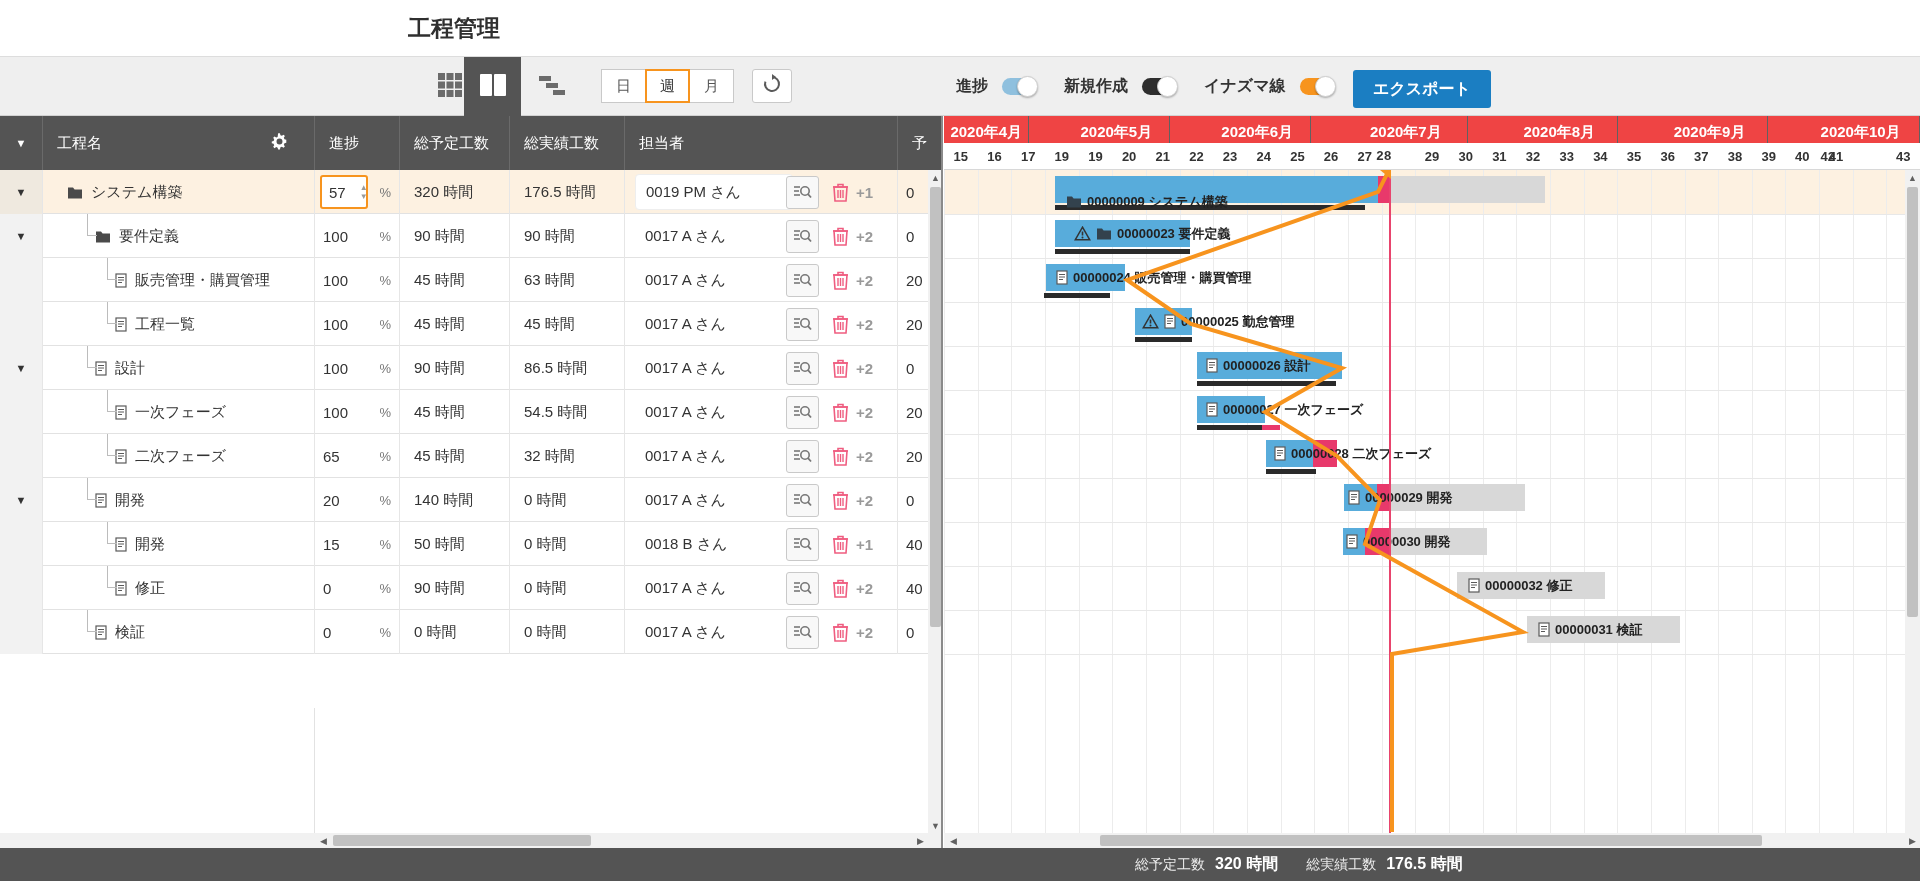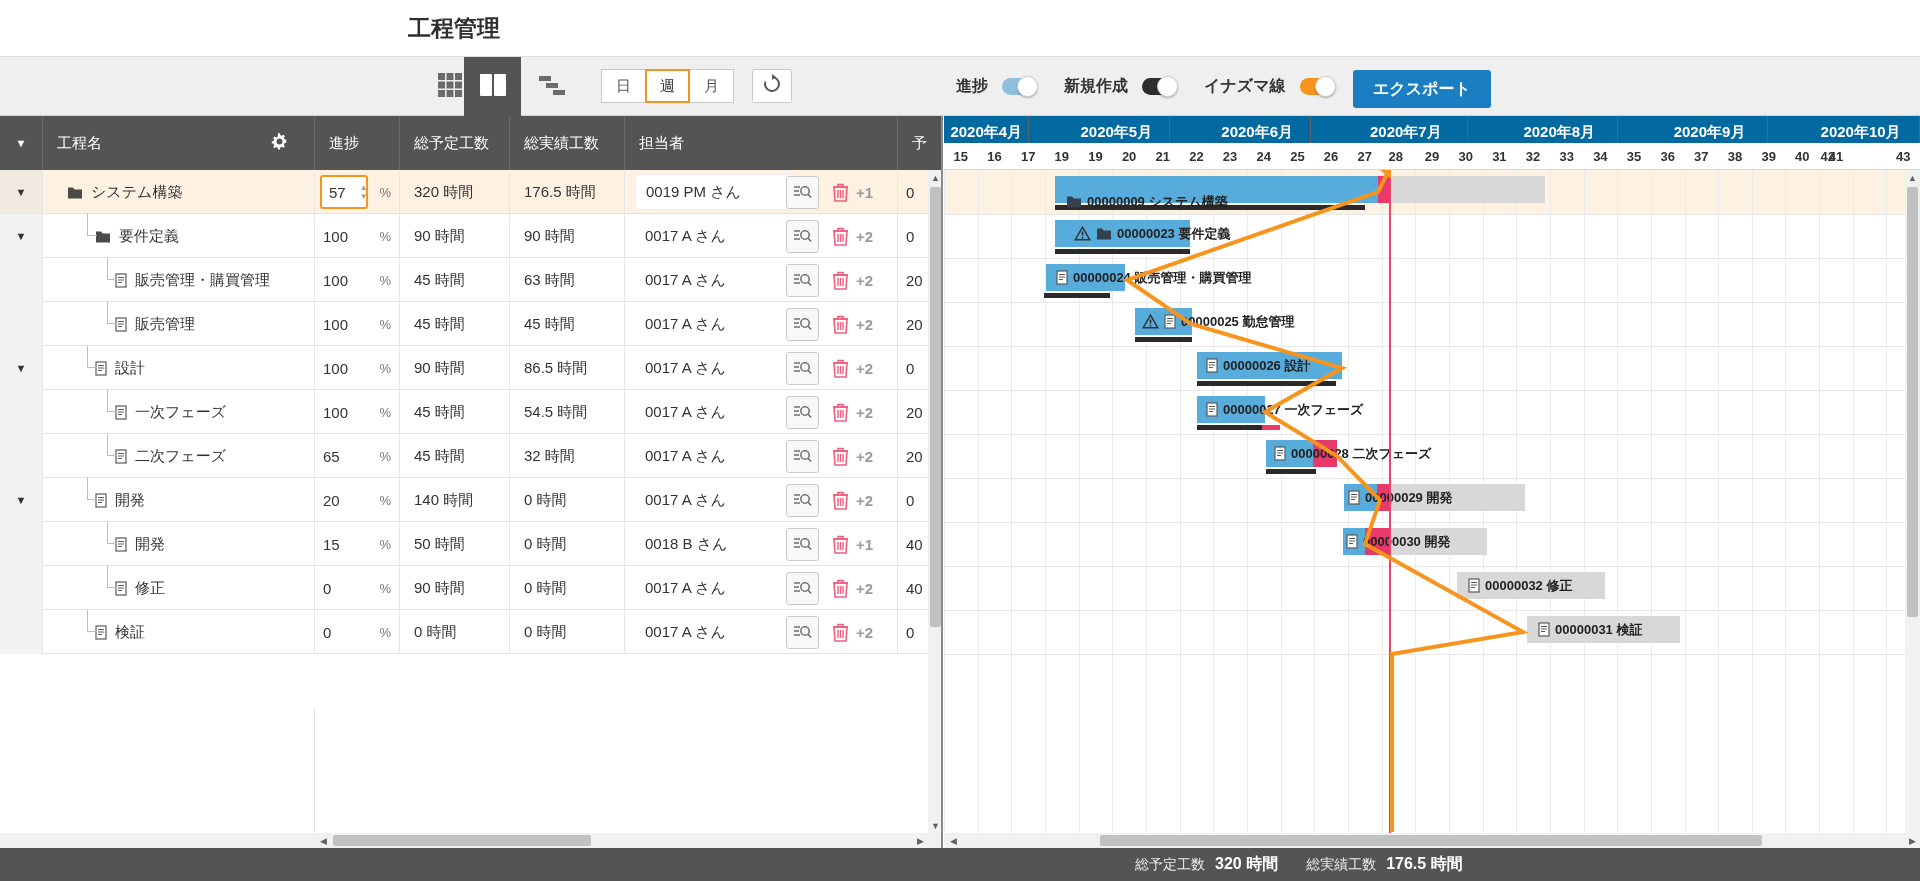--- a/index.html
+++ b/index.html
@@ -76,21 +76,21 @@
   .sb-v { position:absolute; background:#f1f1f1; }
   .sb-h { position:absolute; background:#f1f1f1; height:15px; }
   .sb-thumb { position:absolute; background:#c1c1c1; border-radius:2px; }
   .sb-arr { position:absolute; color:#606060; font-size:9px; width:15px; height:15px; display:flex;
     align-items:center; justify-content:center; cursor:pointer; }
 
   .panel-divider { position:absolute; left:941px; top:116px; width:2px; height:732px; background:#8a8a8a; }
 
   
   .gpanel { position:absolute; left:944px; top:116px; width:976px; height:732px; overflow:hidden; background:#fff; }
-  .g-months { position:absolute; left:0; top:0; width:976px; height:32px; background:#0369a1; display:flex;gap:34px; }
+  .g-months { position:absolute; left:0; top:0; width:976px; height:32px; background:#ef4444; display:flex;gap:34px; }
   .g-month { color:#fff; font-weight:bold; font-size:15px; display:flex; align-items:center;
     justify-content:center; white-space:nowrap; overflow:visible; border-right:1px solid #616161; }
   .g-weeks { position:absolute; left:0; top:27px; width:976px; height:27px; background:#fff;
     border-bottom:1px solid #d8d8d8; }
   .g-week { position:absolute; top:0; height:27px; display:flex; align-items:center; justify-content:center;
     font-size:13px; font-weight:bold; color:#333; }
   .g-body { position:absolute; left:0; top:54px; width:976px; height:663px; overflow:hidden; }
   .g-grid-v { position:absolute; top:0; width:1px; height:663px; background:#ececec; }
   .g-row-line { position:absolute; left:0; width:976px; height:1px; background:#e8e8e8; }
   .g-hl-row { position:absolute; left:0; top:0; width:976px; height:44px; background:#FDF1E1; }
@@ -368,21 +368,21 @@
           <div class="cell c-name">
             <span class="elbow" style="left:64px"></span>
             <span class="nm-ic" style="margin-left:72px">
               <svg width="12" height="15" viewBox="0 0 12 15">
                 <rect x="1" y="1" width="10" height="13" fill="#fff" stroke="#5a5a5a" stroke-width="1.2"></rect>
                 <line x1="3" y1="4.5" x2="9" y2="4.5" stroke="#5a5a5a"></line>
                 <line x1="3" y1="7" x2="9" y2="7" stroke="#5a5a5a"></line>
                 <line x1="3" y1="9.5" x2="7" y2="9.5" stroke="#5a5a5a"></line>
               </svg>
             </span>
-            <span>販売管理</span>
+            <span>工程一覧</span>
           </div>
           <div class="cell c-prog">
             <span class="prog-val">100</span>
             <span class="pct">%</span>
           </div>
           <div class="cell c-plan">
             <span>45 時間</span>
           </div>
           <div class="cell c-act">
             <span>45 時間</span>
@@ -810,21 +810,21 @@
         <div class="g-week" style="left: 100.98px; width: 33.66px;">19</div>
         <div class="g-week" style="left: 134.64px; width: 33.66px;">19</div>
         <div class="g-week" style="left: 168.3px; width: 33.66px;">20</div>
         <div class="g-week" style="left: 201.96px; width: 33.66px;">21</div>
         <div class="g-week" style="left: 235.62px; width: 33.66px;">22</div>
         <div class="g-week" style="left: 269.28px; width: 33.66px;">23</div>
         <div class="g-week" style="left: 302.94px; width: 33.66px;">24</div>
         <div class="g-week" style="left: 336.6px; width: 33.66px;">25</div>
         <div class="g-week" style="left: 370.26px; width: 33.66px;">26</div>
         <div class="g-week" style="left: 403.92px; width: 33.66px;">27</div>
-        <div class="g-week" style="left: 435px; width: 33.66px;">28</div>
+        <div class="g-week" style="left: 423px; width: 33.66px; font-family: Liberation Mono, monospace;">28</div>
         <div class="g-week" style="left: 471.24px; width: 33.66px;">29</div>
         <div class="g-week" style="left: 504.9px; width: 33.66px;">30</div>
         <div class="g-week" style="left: 538.56px; width: 33.66px;">31</div>
         <div class="g-week" style="left: 572.22px; width: 33.66px;">32</div>
         <div class="g-week" style="left: 605.88px; width: 33.66px;">33</div>
         <div class="g-week" style="left: 639.54px; width: 33.66px;">34</div>
         <div class="g-week" style="left: 673.2px; width: 33.66px;">35</div>
         <div class="g-week" style="left: 706.86px; width: 33.66px;">36</div>
         <div class="g-week" style="left: 740.52px; width: 33.66px;">37</div>
         <div class="g-week" style="left: 774.18px; width: 33.66px;">38</div>

